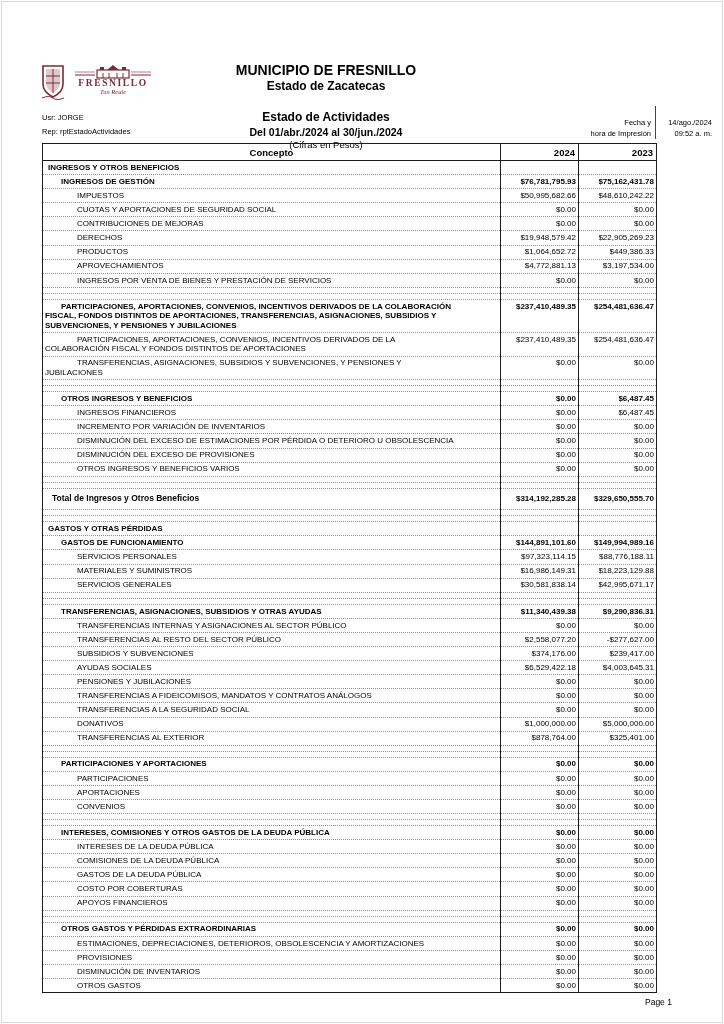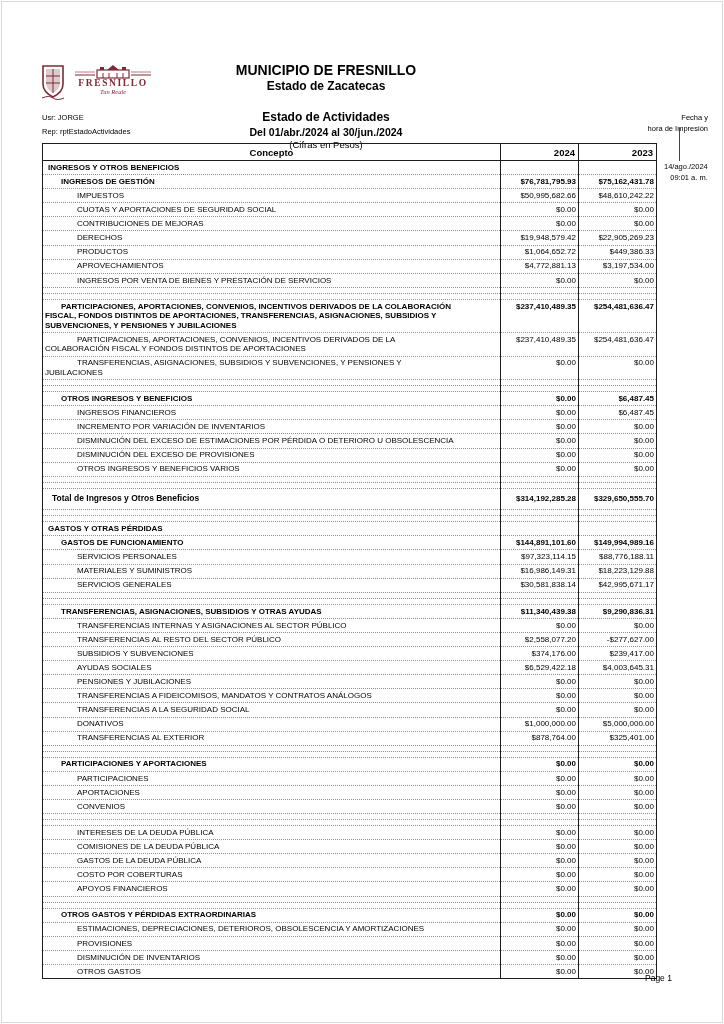--- a/index.html
+++ b/index.html
@@ -26,21 +26,21 @@
 
   .title-block{position:absolute;left:0;top:62px;width:652px;text-align:center;}
   .t1{font-size:14px;font-weight:bold;line-height:16px;}
   .t2{font-size:12px;font-weight:bold;line-height:14px;margin-top:1px;}
   .t3{font-size:12px;font-weight:bold;line-height:14px;margin-top:17px;}
   .t4{font-size:10.5px;font-weight:bold;line-height:13px;margin-top:2px;}
   .t5{font-size:9.5px;line-height:11px;}
 
   .meta-left{position:absolute;left:42px;top:111px;font-size:7.5px;line-height:14px;}
   .meta-right{position:absolute;right:12px;top:112px;font-size:7.5px;line-height:11px;
-    display:flex;align-items:center;flex-direction:column;}
+    display:flex;align-items:flex-end;}
   .meta-right .labels{text-align:right;padding-right:4px;}
   .meta-right .divider{width:1px;background:#444;height:33px;margin-top:-6px;}
   .meta-right .values{text-align:right;padding-left:4px;min-width:52px;}
 
   
   .report-table{
     position:absolute;left:42px;top:143px;width:614px;
     border-collapse:collapse;table-layout:fixed;
     font-size:8px;line-height:9.5px;
   }
@@ -60,21 +60,21 @@
   tbody tr td{border-top:1px dotted #8f8f8f;}
   .c-label{white-space:pre-line;padding-left:2px;}
   .row-section td,.row-group td,.row-total td{font-weight:bold;}
   .row-section .c-label{text-indent:3px;margin-left:43px;}
   .row-group  .c-label{text-indent:16px;}
   .row-item   .c-label{text-indent:32px;}
   .row-total  .c-label{text-indent:3px;font-size:8.5px;padding-left:6px;}
   .row-total td{height:17px;vertical-align:middle;}
   .row-blank td{height:5px;padding:0;}
 
-  .page-footer{position:absolute;left:645px;top:973px;font-size:8.5px;}
+  .page-footer{position:absolute;left:645px;top:997px;font-size:8.5px;}
 </style>
 </head>
 <body>
 
 <div class="page-frame"></div>
 
 <div class="logo">
   <svg class="shield" viewBox="0 0 26 36">
     <path d="M3 2 H23 V20 Q23 28 13 33 Q3 28 3 20 Z" fill="none" stroke="#7d2a36" stroke-width="1.6"></path>
     <path d="M6 5 H20 V19 Q20 25 13 29 Q6 25 6 19 Z" fill="#7d2a36" opacity="0.25"></path>
@@ -110,21 +110,21 @@
 </div>
 
 <div class="meta-right">
   <div class="labels">
     <div>Fecha y</div>
     <div>hora de Impresión</div>
   </div>
   <div class="divider"></div>
   <div class="values">
     <div>14/ago./2024</div>
-    <div>09:01 a. m.</div>
+    <div>09:52 a. m.</div>
   </div>
 </div>
 
 <table class="report-table">
   <colgroup>
     <col class="col-label">
       <col class="col-val">
       <col class="col-val">
   </colgroup>
   <thead>
@@ -392,20 +392,25 @@
       <tr class="row-blank">
         <td class="c-label"></td>
         <td class="c-v"></td>
         <td class="c-v"></td>
       </tr>
       <tr class="row-blank">
         <td class="c-label"></td>
         <td class="c-v"></td>
         <td class="c-v"></td>
       </tr>
+      <tr class="row-group">
+        <td class="c-label">INTERESES, COMISIONES Y OTROS GASTOS DE LA DEUDA PÚBLICA</td>
+        <td class="c-v">$0.00</td>
+        <td class="c-v">$0.00</td>
+      </tr>
       <tr class="row-item">
         <td class="c-label">INTERESES DE LA DEUDA PÚBLICA</td>
         <td class="c-v">$0.00</td>
         <td class="c-v">$0.00</td>
       </tr>
       <tr class="row-item">
         <td class="c-label">COMISIONES DE LA DEUDA PÚBLICA</td>
         <td class="c-v">$0.00</td>
         <td class="c-v">$0.00</td>
       </tr>

